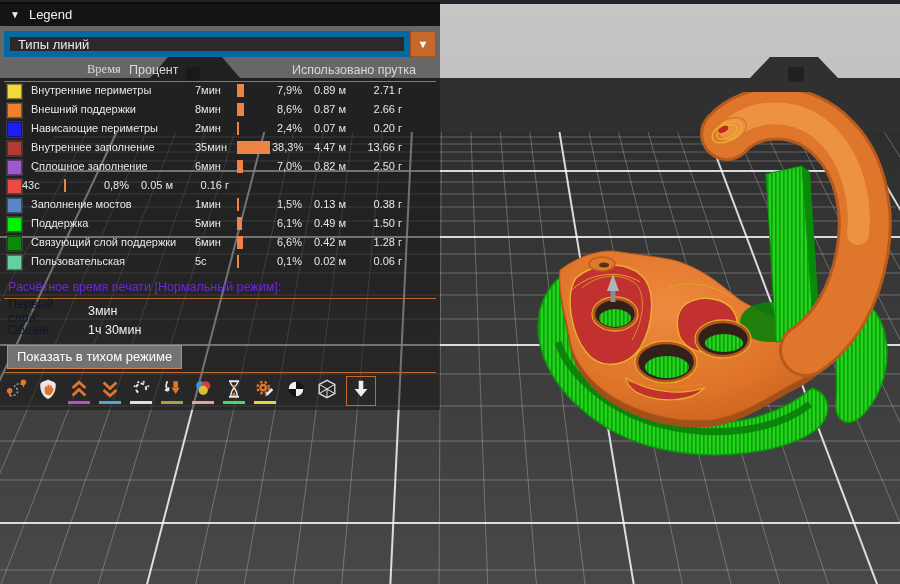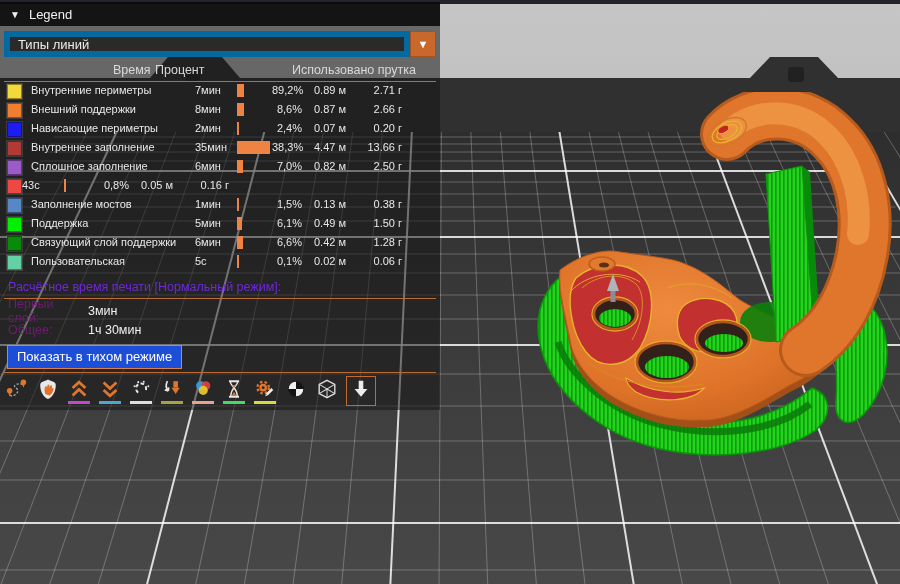--- a/index.html
+++ b/index.html
@@ -29,39 +29,39 @@
   .dd-row{display:flex;margin:5px 4px 2px 4px;height:26px;}
   .dd-field{
     flex:1;background:#2a2a2a;border:6px solid #0369a1;display:flex;align-items:center;
     padding-left:8px;font-size:13px;color:#ececec;
   }
   .dd-btn{
     width:26px;height:26px;background:#c8682c;display:flex;align-items:center;justify-content:center;
     color:#fff;font-size:11px;cursor:pointer;border:1px solid #a7511d;box-sizing:border-box;
   }
   .col-head{display:flex;align-items:center;height:21px;font-size:12.5px;color:#d9d9d9;}
-  .ch-time{margin-left:113px;width:42px;}
+  .ch-time{margin-left:87px;width:42px;font-family:Liberation Serif, serif;}
   .ch-pct{width:66px;}
   .ch-fil{margin-left:auto;padding-right:24px;}
   hr.osep{border:none;border-top:1px solid #bd6b30;margin:1px 4px 2px 4px;}
   .row{display:flex;align-items:flex-start;height:19px;font-size:11px;}
   .sw{width:15px;height:15px;margin-left:7px;box-sizing:border-box;border:1px solid rgba(0,0,0,.4);outline:1px solid rgba(255,255,255,.12);}
   .lbl{margin-left:9px;width:164px;white-space:nowrap;overflow:hidden;}
   .tme{width:42px;}
   .barw{width:35px;display:flex;align-items:center;}
   .bar{height:13px;background:#ee8343;}
   .pct{width:30px;text-align:right;}
   .mtr{width:40px;margin-left:4px;text-align:right;}
   .grm{width:48px;margin-left:8px;text-align:right;}
   .est-head{font-size:12.5px;color:#6d28d9;padding:6px 8px 3px 8px;}
   .kv{display:flex;font-size:12.5px;height:19px;align-items:center;padding-left:8px;}
-  .kv .k{width:80px;color:#701a75;}
+  .kv .k{width:80px;color:#0f172a;}
   .kv .v{color:#f0f0f0;}
   .stealth-btn{
-    display:inline-block;margin:6px 0 2px 7px;padding:3px 9px 4px 9px;background:#1d4ed8;
+    display:inline-block;margin:6px 0 2px 7px;padding:3px 9px 4px 9px;background:#737373;
     border:1px solid #da824a;color:#fff;font-size:13px;cursor:pointer;
   }
   .toolbar{display:flex;align-items:flex-start;margin:5px 0 0 5px;gap:7px;}
   .tool{display:flex;flex-direction:column;align-items:center;width:24px;cursor:pointer;}
   .tool.active{border:1px solid #c8682c;padding:1px;width:26px;margin-top:-2px;}
   .tool .uline{width:22px;height:3px;margin-top:1px;background:transparent;}
 </style>
 </head>
 <body>
 
@@ -240,21 +240,21 @@
   <hr class="osep">
 
   
   <div class="row">
     <div class="sw" style="background: rgb(242, 216, 59);"></div>
     <div class="lbl">Внутренние периметры</div>
     <div class="tme">7мин</div>
     <div class="barw">
         <div class="bar" style="width: 6.873px;"></div>
       </div>
-    <div class="pct">89,2%</div>
+    <div class="pct">7,9%</div>
     <div class="mtr">0.89 м</div>
     <div class="grm">2.71 г</div>
   </div>
   <div class="row">
     <div class="sw" style="background: rgb(239, 126, 49);"></div>
     <div class="lbl">Внешний поддержки</div>
     <div class="tme">8мин</div>
     <div class="barw">
         <div class="bar" style="width: 7.482px;"></div>
       </div>

